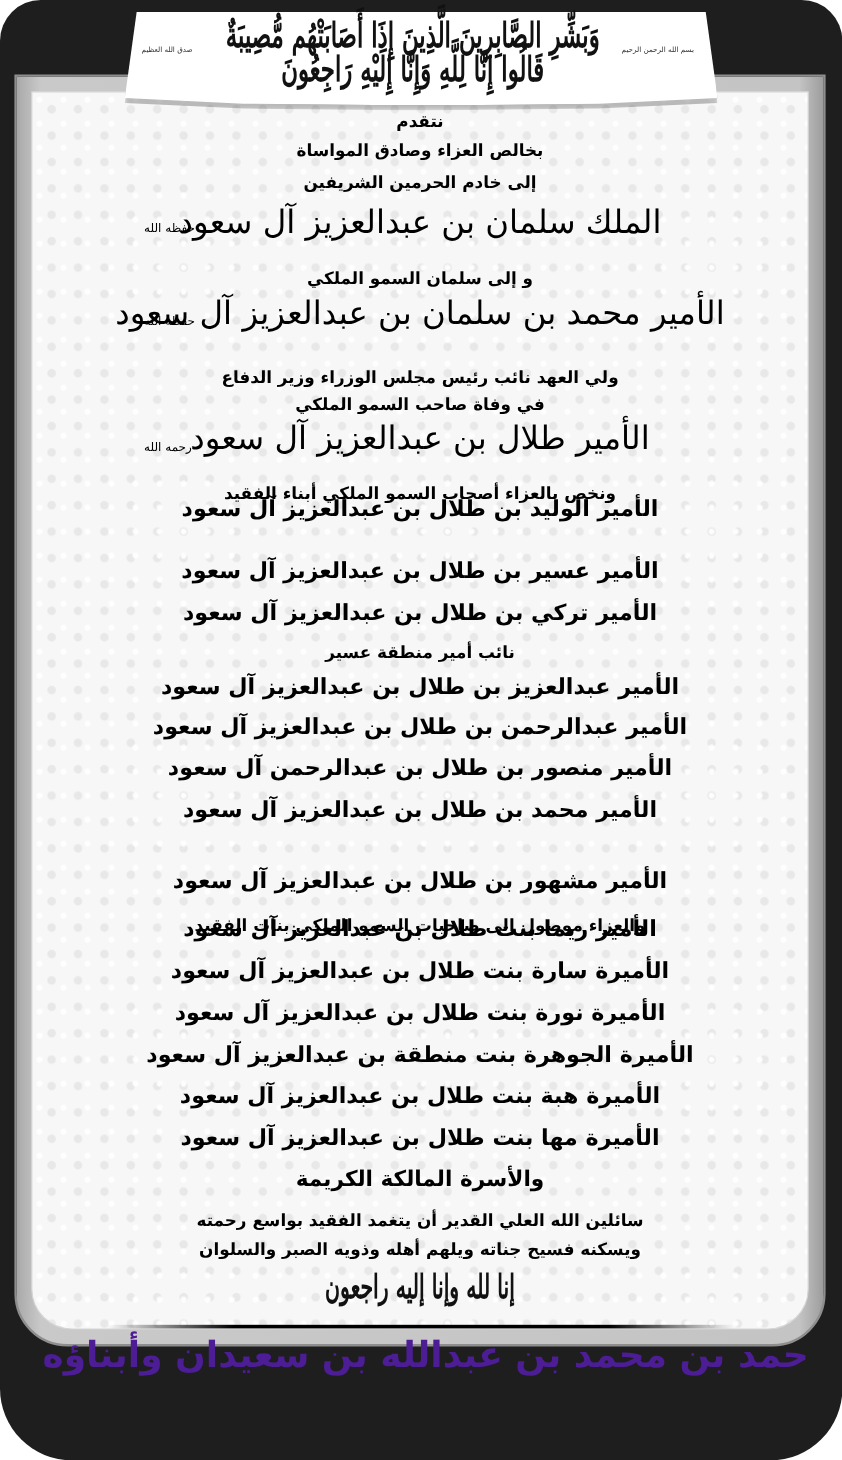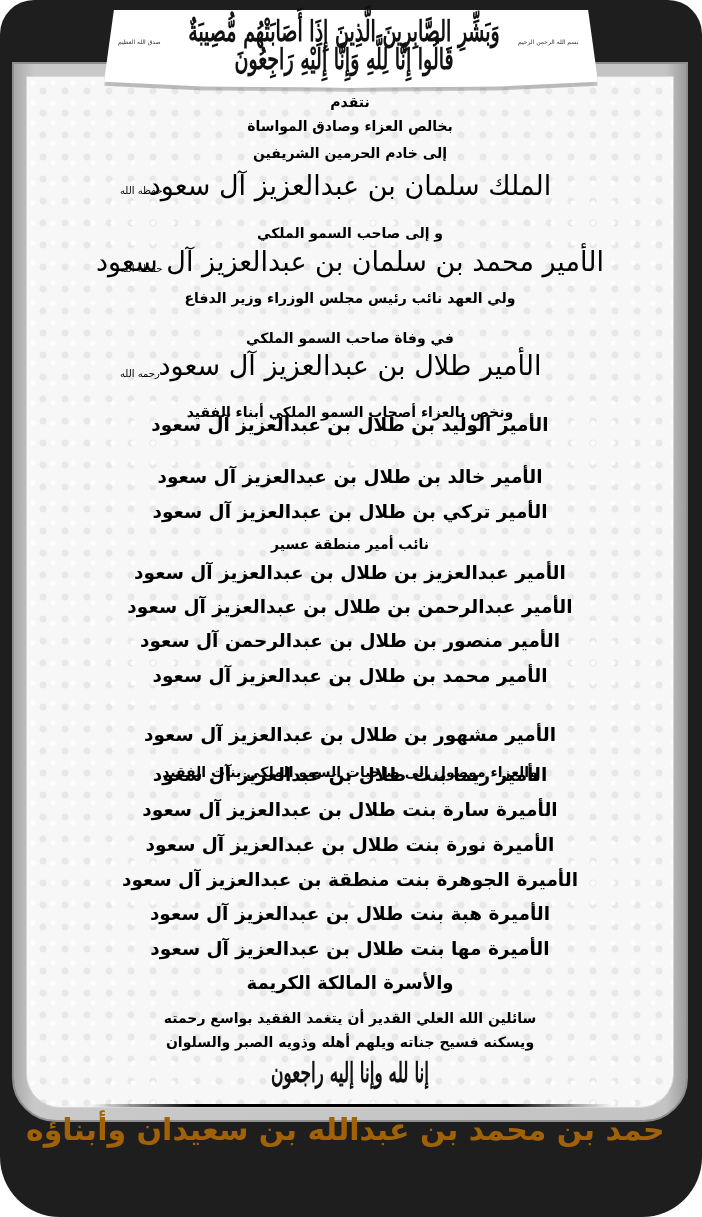--- a/index.html
+++ b/index.html
@@ -68,22 +68,22 @@
     .calligraphy {
       position: absolute; left: 224px; width: 200px; text-align: center;
       font-family: "DejaVu Serif", serif; font-weight: bold; font-size: 17px;
       color: #111; transform: scaleY(1.6);
     }
     .divider {
       position: absolute; left: 90px; top: 1104px; width: 522px; height: 3px;
       background: linear-gradient(90deg, rgba(0,0,0,0) 0%, #000 20%, #000 80%, rgba(0,0,0,0) 100%);
     }
     .signature {
-      position: absolute; left: 26px; top: 1112px; width: 648px; text-align: left;
-      font-size: 30px; font-weight: 900; color: #a16207; white-space: nowrap; letter-spacing: -0.5px;
+      position: absolute; left: 26px; top: 1112px; width: 648px; text-align: right;
+      font-size: 30px; font-weight: 900; color: #4c1d95; white-space: nowrap; letter-spacing: -0.5px;
     }
   </style>
 </head>
 <body>
 
 <div class="outer"></div>
 <div class="frame-grey"></div>
 <div class="frame-inner"></div>
 
 <div class="banner-shadow"></div>
@@ -93,33 +93,33 @@
 <div class="banner-note right">بسم الله الرحمن الرحيم</div>
 
 <div class="content">
   <div class="line small" style="top:6px">نتقدم</div>
   <div class="line small" style="top:30px">بخالص العزاء وصادق المواساة</div>
   <div class="line small" style="top:57px">إلى خادم الحرمين الشريفين</div>
 
   <div class="line xlarge" style="top:82px">الملك سلمان بن عبدالعزيز آل سعود</div>
   <div class="side-title" style="top:97px; left:94px">حفظه الله</div>
 
-  <div class="line small" style="top:137px">و إلى صاحب السمو الملكي</div>
+  <div class="line small" style="top:137px">و إلى سلمان السمو الملكي</div>
   <div class="line xlarge" style="top:158px">الأمير محمد بن سلمان بن عبدالعزيز آل سعود</div>
   <div class="side-title" style="top:175px; left:94px">حفظه الله</div>
-  <div class="line small" style="top:202px">ولي العهد نائب رئيس مجلس الوزراء وزير الدفاع</div>
+  <div class="line small" style="top:219px">ولي العهد نائب رئيس مجلس الوزراء وزير الدفاع</div>
 
   <div class="line small" style="top:242px">في وفاة صاحب السمو الملكي</div>
   <div class="line xlarge" style="top:262px">الأمير طلال بن عبدالعزيز آل سعود</div>
   <div class="side-title" style="top:280px; left:94px">رحمه الله</div>
 
   <div class="line small" style="top:316px">ونخص بالعزاء أصحاب السمو الملكي أبناء الفقيد</div>
 
   <div class="line name" style="top:326px">الأمير الوليد بن طلال بن عبدالعزيز آل سعود</div>
-  <div class="line name" style="top:378px">الأمير خالد بن طلال بن عبدالعزيز آل سعود</div>
+  <div class="line name" style="top:378px">الأمير عسير بن طلال بن عبدالعزيز آل سعود</div>
   <div class="line name" style="top:413px">الأمير تركي بن طلال بن عبدالعزيز آل سعود</div>
   <div class="line small" style="top:448px">نائب أمير منطقة عسير</div>
   <div class="line name" style="top:474px">الأمير عبدالعزيز بن طلال بن عبدالعزيز آل سعود</div>
   <div class="line name" style="top:508px">الأمير عبدالرحمن بن طلال بن عبدالعزيز آل سعود</div>
   <div class="line name" style="top:542px">الأمير منصور بن طلال بن عبدالرحمن آل سعود</div>
   <div class="line name" style="top:577px">الأمير محمد بن طلال بن عبدالعزيز آل سعود</div>
   <div class="line name" style="top:636px">الأمير مشهور بن طلال بن عبدالعزيز آل سعود</div>
 
   <div class="line small" style="top:676px">والعزاء موصول إلى صاحبات السمو الملكي بنات الفقيد</div>
 

